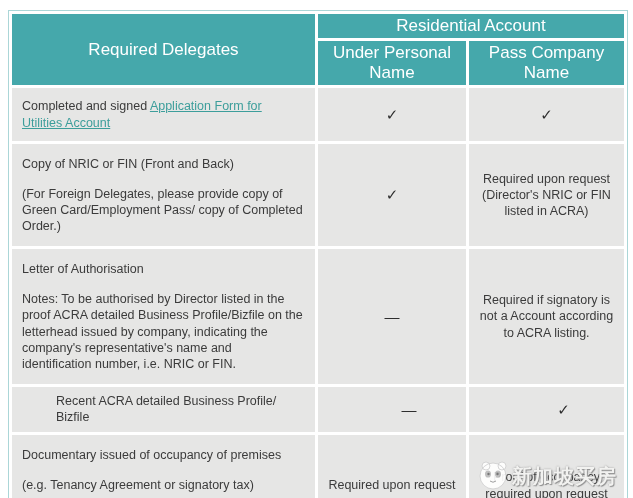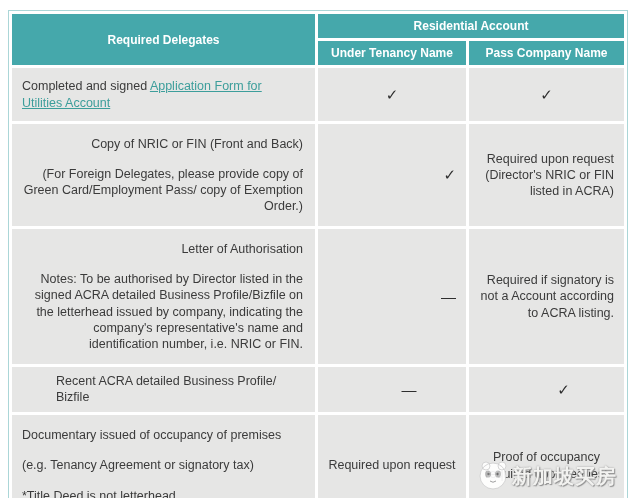--- a/index.html
+++ b/index.html
@@ -22,22 +22,22 @@
     background: #ffffff;
     border: 1px solid #abd6d7;
     table-layout: fixed;
   }
   col.c1 { width: 303px; }
   col.c2 { width: 148px; }
   col.c3 { width: 155px; }
   th {
     background: #45a8ab;
     color: #ffffff;
-    font-weight: 700;
-    font-size: 12px;
+    font-weight: 400;
+    font-size: 17px;
     text-align: center;
     vertical-align: middle;
     padding: 2px 4px;
   }
   th.h-top { height: 20px; }
   th.h-sub { height: 20px; }
   td {
     background: #e6e6e5;
     font-size: 12.5px;
     line-height: 1.3;
@@ -48,22 +48,22 @@
   td.val-cell { text-align: center; padding: 4px 10px; }
   td .p { margin: 0 0 14px 0; }
   td .p:last-child { margin-bottom: 0; }
   .mark { font-size: 15px; color: #2e2e2e; }
   a.doc-link {
     color: #3d9e9b;
     text-decoration: underline;
     cursor: pointer;
   }
   tr.r-form td    { height: 41px; }
-  tr.r-nric td    { height: 90px; text-align: right; }
-  tr.r-loa td     { height: 123px; text-align: right; }
+  tr.r-nric td    { height: 90px; }
+  tr.r-loa td     { height: 123px; }
   tr.r-acra td    { height: 25px; padding-left: 44px; }
   tr.r-occ td     { height: 90px; }
   .watermark {
     position: absolute;
     right: 16px;
     bottom: 8px;
     display: flex;
     align-items: flex-end;
     gap: 4px;
     pointer-events: none;
@@ -87,46 +87,46 @@
         <col class="c1">
         <col class="c2">
         <col class="c3">
       </colgroup>
     <thead>
       <tr>
         <th class="h-top" rowspan="2">Required Delegates</th>
         <th class="h-top" colspan="2">Residential Account</th>
       </tr>
       <tr>
-        <th class="h-sub">Under Tenancy Name</th>
+        <th class="h-sub">Under Personal Name</th>
         <th class="h-sub">Pass Company Name</th>
       </tr>
     </thead>
     <tbody>
       <tr class="r-form">
         <td class="doc-cell">
           <span>Completed and signed </span><a class="doc-link">Application Form for Utilities Account</a>
         </td>
         <td class="val-cell mark">✓</td>
         <td class="val-cell mark">✓</td>
       </tr>
 
       <tr class="r-nric">
         <td class="doc-cell">
           <p class="p">Copy of NRIC or FIN (Front and Back)</p>
-          <p class="p">(For Foreign Delegates, please provide copy of Green Card/Employment Pass/ copy of Exemption Order.)</p>
+          <p class="p">(For Foreign Delegates, please provide copy of Green Card/Employment Pass/ copy of Completed Order.)</p>
         </td>
         <td class="val-cell mark">✓</td>
         <td class="val-cell">Required upon request (Director's NRIC or FIN listed in ACRA)</td>
       </tr>
 
       <tr class="r-loa">
         <td class="doc-cell">
           <p class="p">Letter of Authorisation</p>
-          <p class="p">Notes: To be authorised by Director listed in the signed ACRA detailed Business Profile/Bizfile on the letterhead issued by company, indicating the company's representative's name and identification number, i.e. NRIC or FIN.</p>
+          <p class="p">Notes: To be authorised by Director listed in the proof ACRA detailed Business Profile/Bizfile on the letterhead issued by company, indicating the company's representative's name and identification number, i.e. NRIC or FIN.</p>
         </td>
         <td class="val-cell mark">—</td>
         <td class="val-cell">Required if signatory is not a Account according to ACRA listing.</td>
       </tr>
 
       <tr class="r-acra">
         <td class="doc-cell">
           <span>Recent ACRA detailed Business Profile/ Bizfile</span>
         </td>
         <td class="val-cell mark">—</td>

